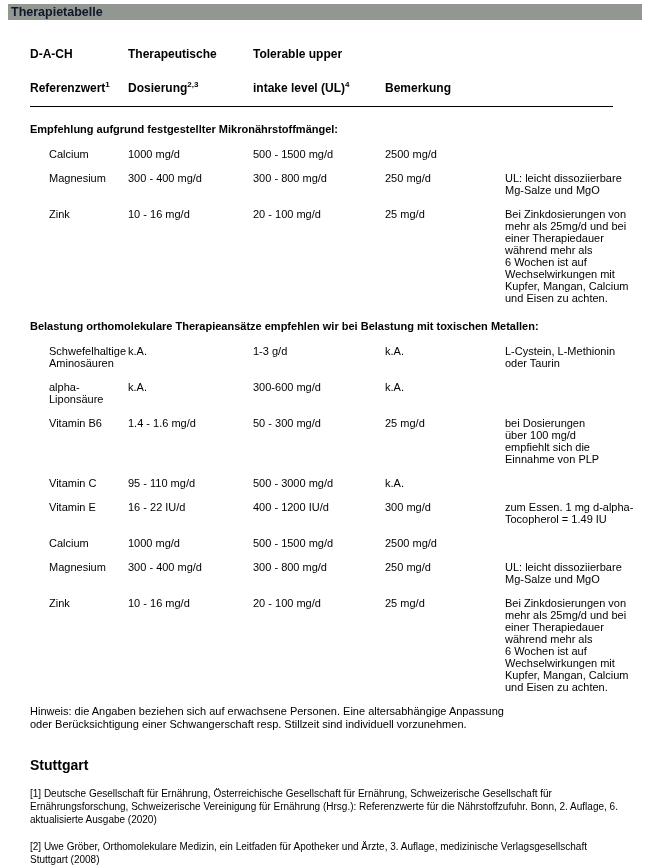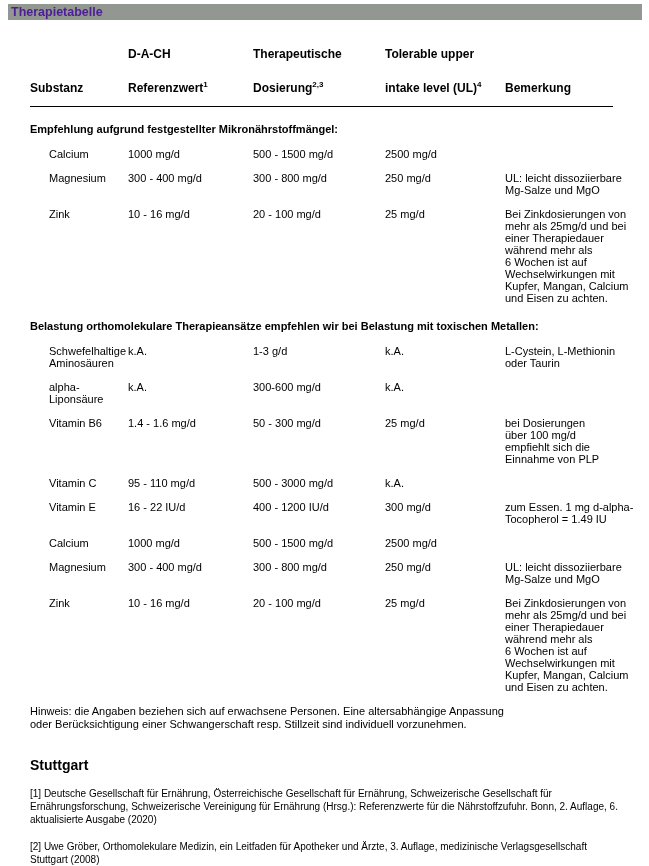--- a/index.html
+++ b/index.html
@@ -7,21 +7,21 @@
     width: 649px; height: 866px;
     background: #ffffff; color: #000000;
     font-family: "Liberation Sans", sans-serif;
     overflow: hidden;
   }
   .title-bar {
     margin: 4px 7px 0 8px;
     height: 16px; line-height: 16px;
     padding-left: 3px;
     font-size: 12.5px; font-weight: bold;
-    color: #4c1d95;
+    color: #0f172a;
     background: #929792;
   }
   .content { margin-left: 30px; width: 612px; }
 
   .grid {
     display: grid;
     grid-template-columns: 98px 125px 132px 120px 137px;
   }
   .thead {
     margin-top: 12px;
@@ -59,23 +59,20 @@
 
 <div>
 
   <div class="title-bar">
     <span>Therapietabelle</span>
   </div>
 
   <div class="content">
 
     <div class="grid thead">
-      <div class="cell c0">
-        <span>Substanz</span>
-      </div>
       <div class="cell c1">
         <span>D-A-CH</span><br>
         <span><span>Referenzwert</span><sup>1</sup></span>
       </div>
       <div class="cell c2">
         <span>Therapeutische</span><br>
         <span><span>Dosierung</span><sup>2,3</sup></span>
       </div>
       <div class="cell c3">
         <span>Tolerable upper</span><br>

